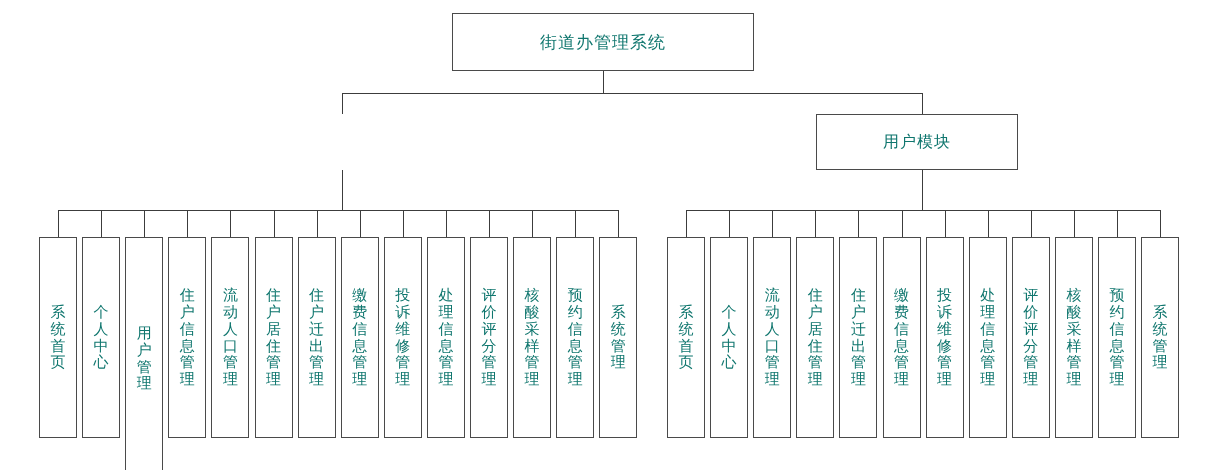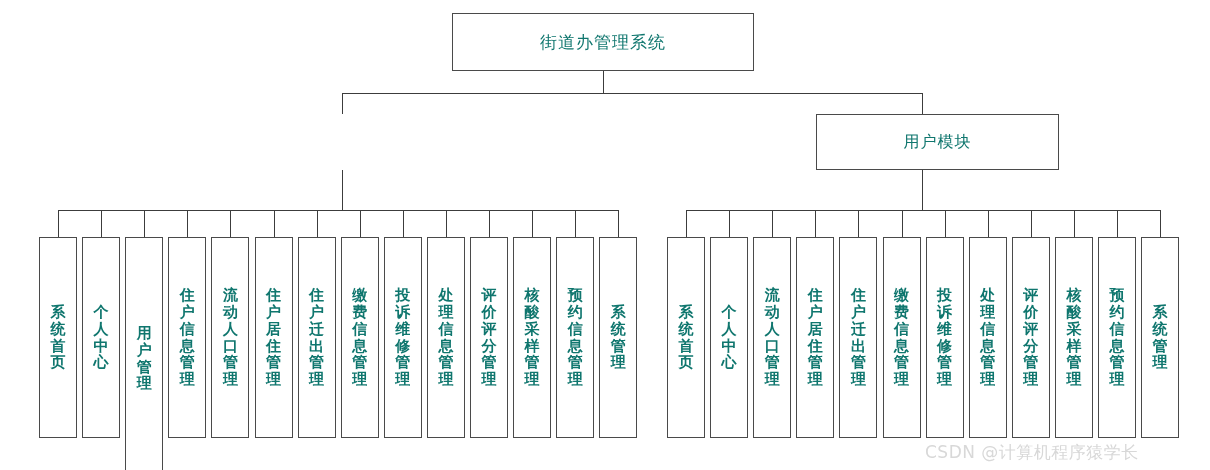--- a/index.html
+++ b/index.html
@@ -29,21 +29,20 @@
     font-size: 17px;
     letter-spacing: 1px;
   }
   .box.module {
     font-size: 16px;
     letter-spacing: 1px;
   }
   .box.leaf {
     font-size: 15px;
     padding: 22px 0;
-    font-weight: bold;
   }
   .vtext {
     display: block;
     width: 100%;
     text-align: center;
     line-height: 1.12;
     white-space: normal;
     word-break: break-all;
     letter-spacing: 0;
   }
@@ -74,21 +73,21 @@
     <span>街道办管理系统</span>
   </div>
 
   <div class="line vline" style="left:603px; top:71px; height:22px;"></div>
 
   <div class="line hline" style="left:342px; top:93px; width:581px;"></div>
 
   <div class="line vline" style="left:342px; top:93px; height:21px;"></div>
   <div class="line vline" style="left:922px; top:93px; height:21px;"></div>
 
-  <div class="box module" style="left:816px; top:114px; width:243px; height:56px;">
+  <div class="box module" style="left:816px; top:114px; width:202px; height:56px;">
     <span>用户模块</span>
   </div>
 
   <div class="line vline" style="left:342px; top:170px; height:40px;"></div>
   <div class="line hline" style="left:58px; top:210px; width:560px;"></div>
 
   <div class="line vline" style="left:922px; top:170px; height:40px;"></div>
   <div class="line hline" style="left:686px; top:210px; width:474px;"></div>
 
   <div id="leaf-layer">
@@ -191,15 +190,14 @@
       <div class="line vline" style="left: 1117px; top: 210px; height: 27px;"></div>
       <div class="box leaf" style="left: 1098px; top: 237px; width: 38px; height: 201px;">
         <span class="vtext leafwrap">预约信息管理</span>
       </div>
       <div class="line vline" style="left: 1160.1px; top: 210px; height: 27px;"></div>
       <div class="box leaf" style="left: 1141.1px; top: 237px; width: 38px; height: 201px;">
         <span class="vtext leafwrap">系统管理</span>
       </div>
     </div>
 
-  <div class="watermark" style="left:925px; top:441px;">CSDN @计算机程序猿学长</div>
 
 </div>
 
 </body></html>

